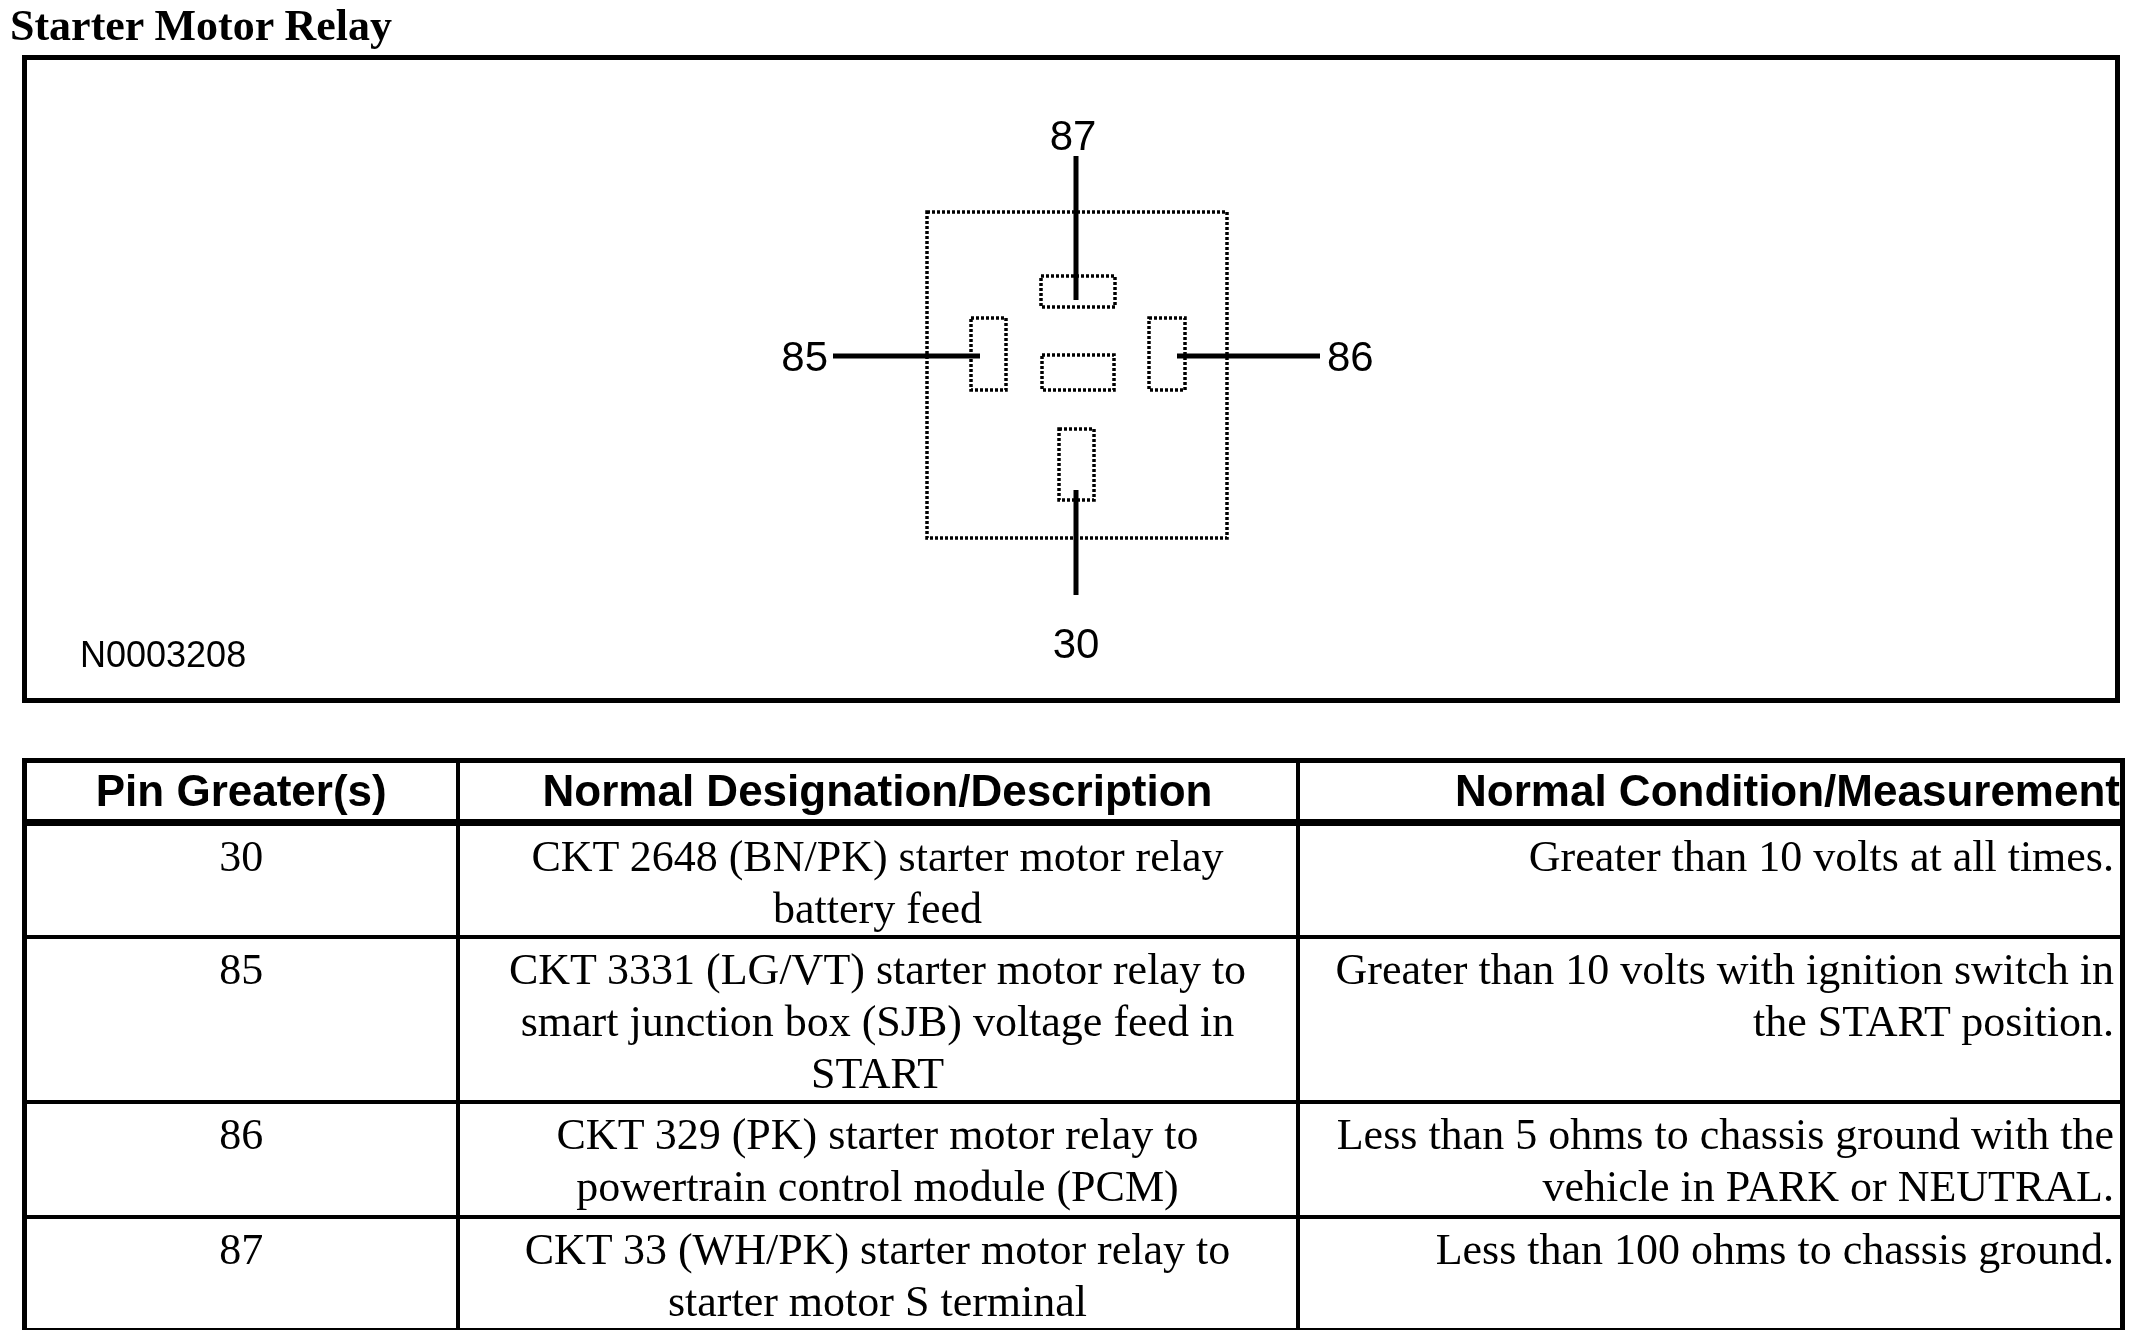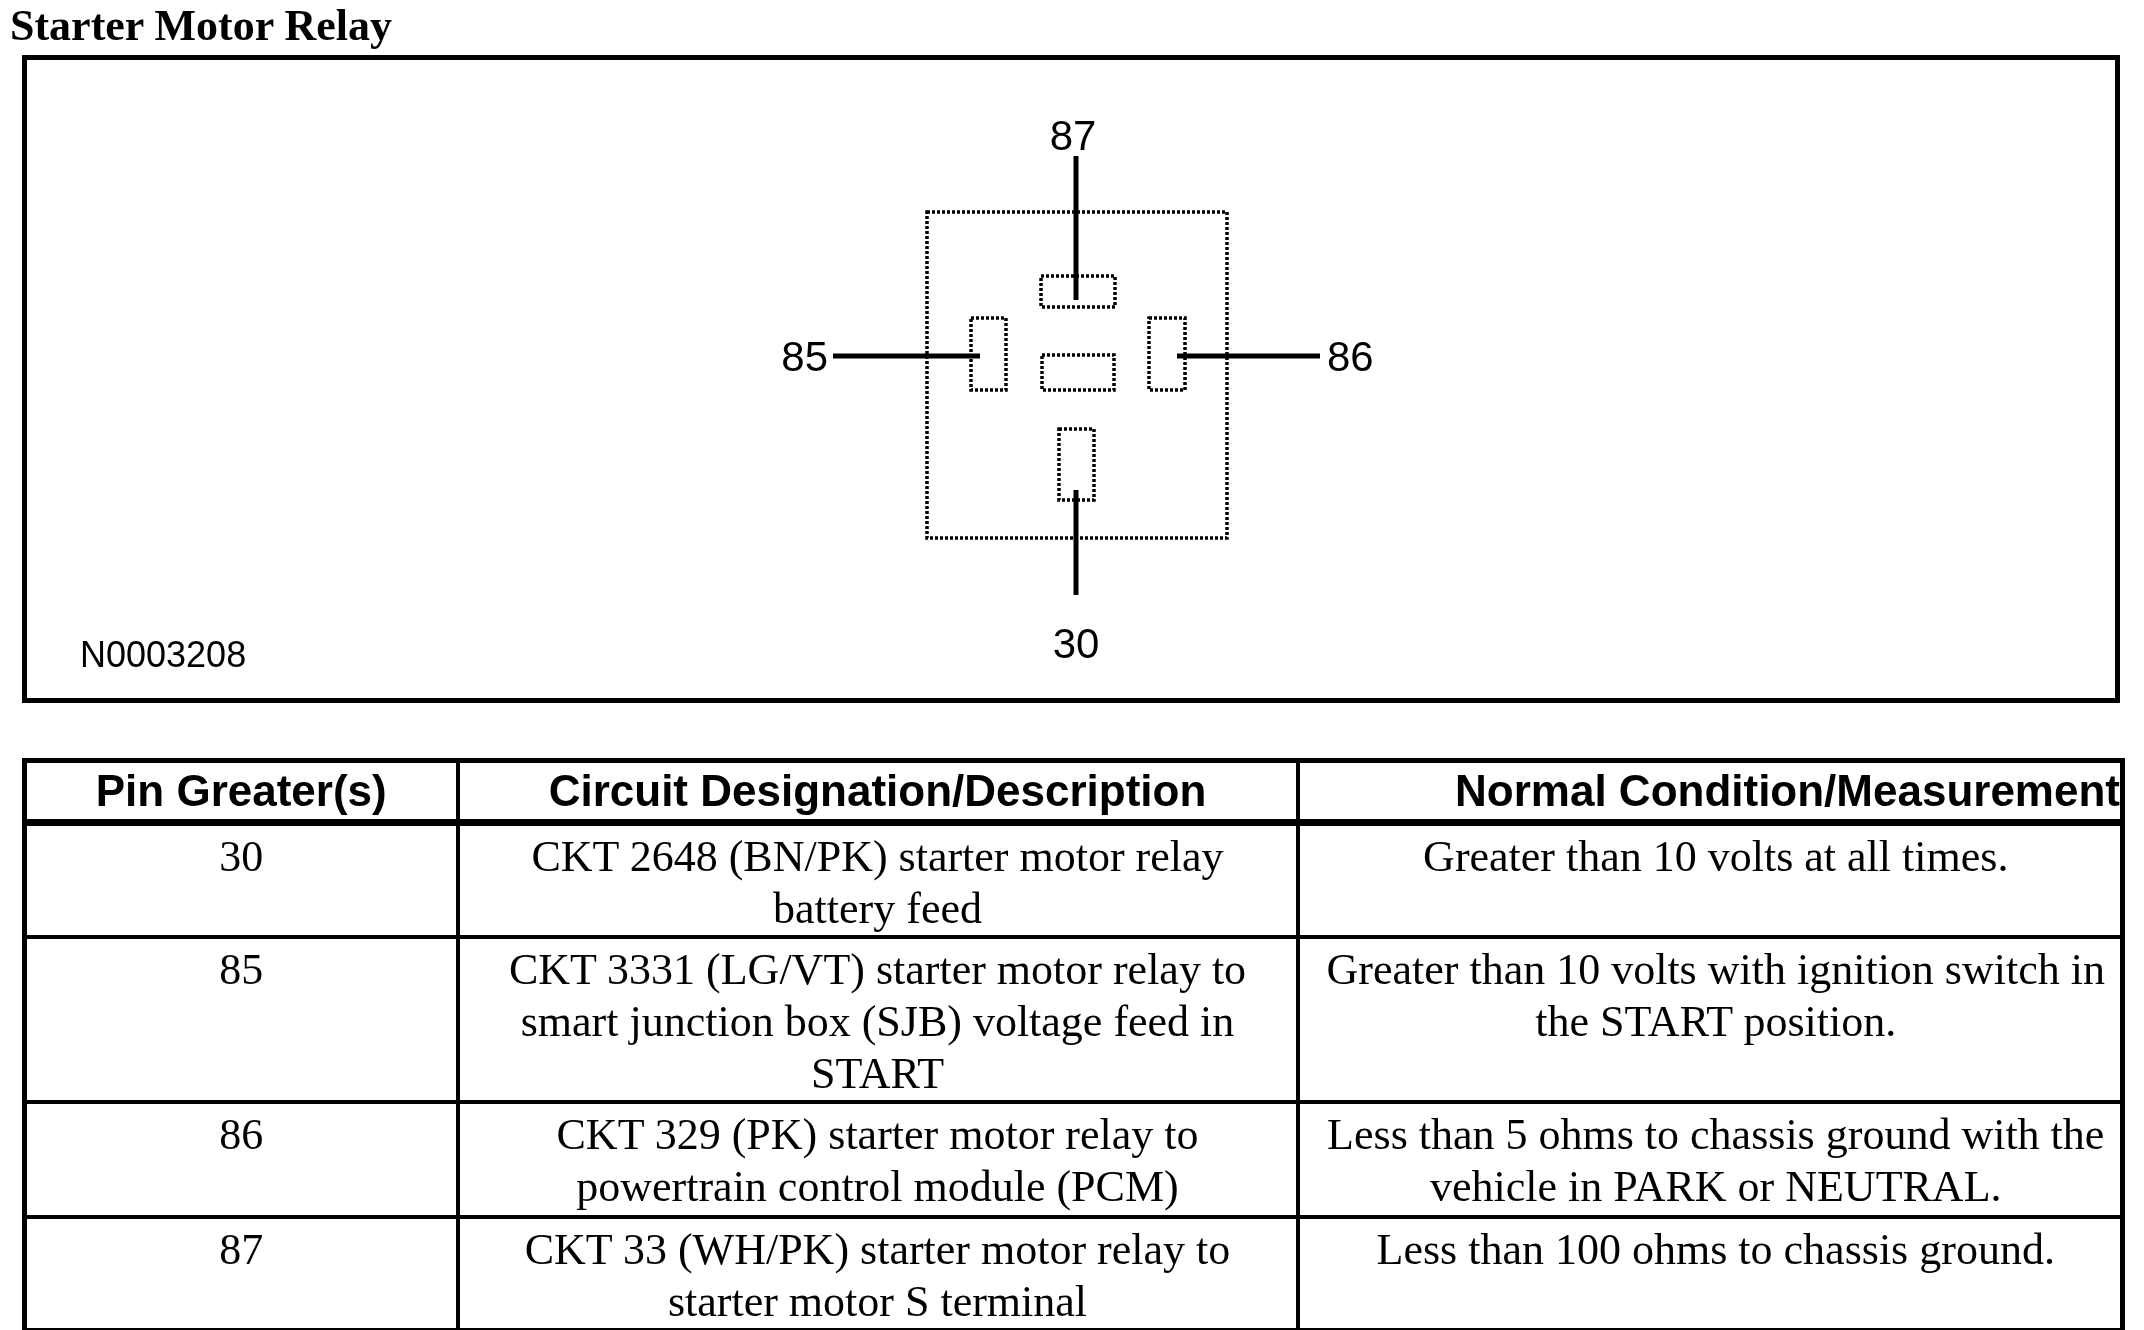--- a/index.html
+++ b/index.html
@@ -41,21 +41,21 @@
   }
   .pin-table th.left{text-align:right;padding-left:18px;}
   .pin-table td{
     font-family:"Liberation Serif",serif;
     font-size:44px;line-height:52px;
     padding:5px 6px 0 6px;
     white-space:pre-line;
   }
   td.pin-cell{text-align:center;}
   td.circuit-cell{text-align:center;}
-  td.condition-cell{text-align:center;padding-left:18px;}
+  td.condition-cell{text-align:right;padding-left:18px;}
   tr.row-30{height:111px;}
   tr.row-85{height:161px;}
   tr.row-86{height:115px;}
   tr.row-87{height:111px;}
 </style>
 </head>
 <body>
 
 <div class="page-title">Starter Motor Relay</div>
 
@@ -86,21 +86,21 @@
 
 <table class="pin-table">
   <colgroup>
     <col style="width:433px">
     <col style="width:840px">
     <col style="width:825px">
   </colgroup>
   <thead>
     <tr>
       <th>Pin Greater(s)</th>
-      <th>Circuit Designation/Description</th>
+      <th>Normal Designation/Description</th>
       <th class="left">Normal Condition/Measurement</th>
     </tr>
   </thead>
   <tbody>
     <tr class="row-30">
       <td class="pin-cell">30</td>
       <td class="circuit-cell">CKT 2648 (BN/PK) starter motor relay
 battery feed</td>
       <td class="condition-cell">Greater than 10 volts at all times.</td>
     </tr>

